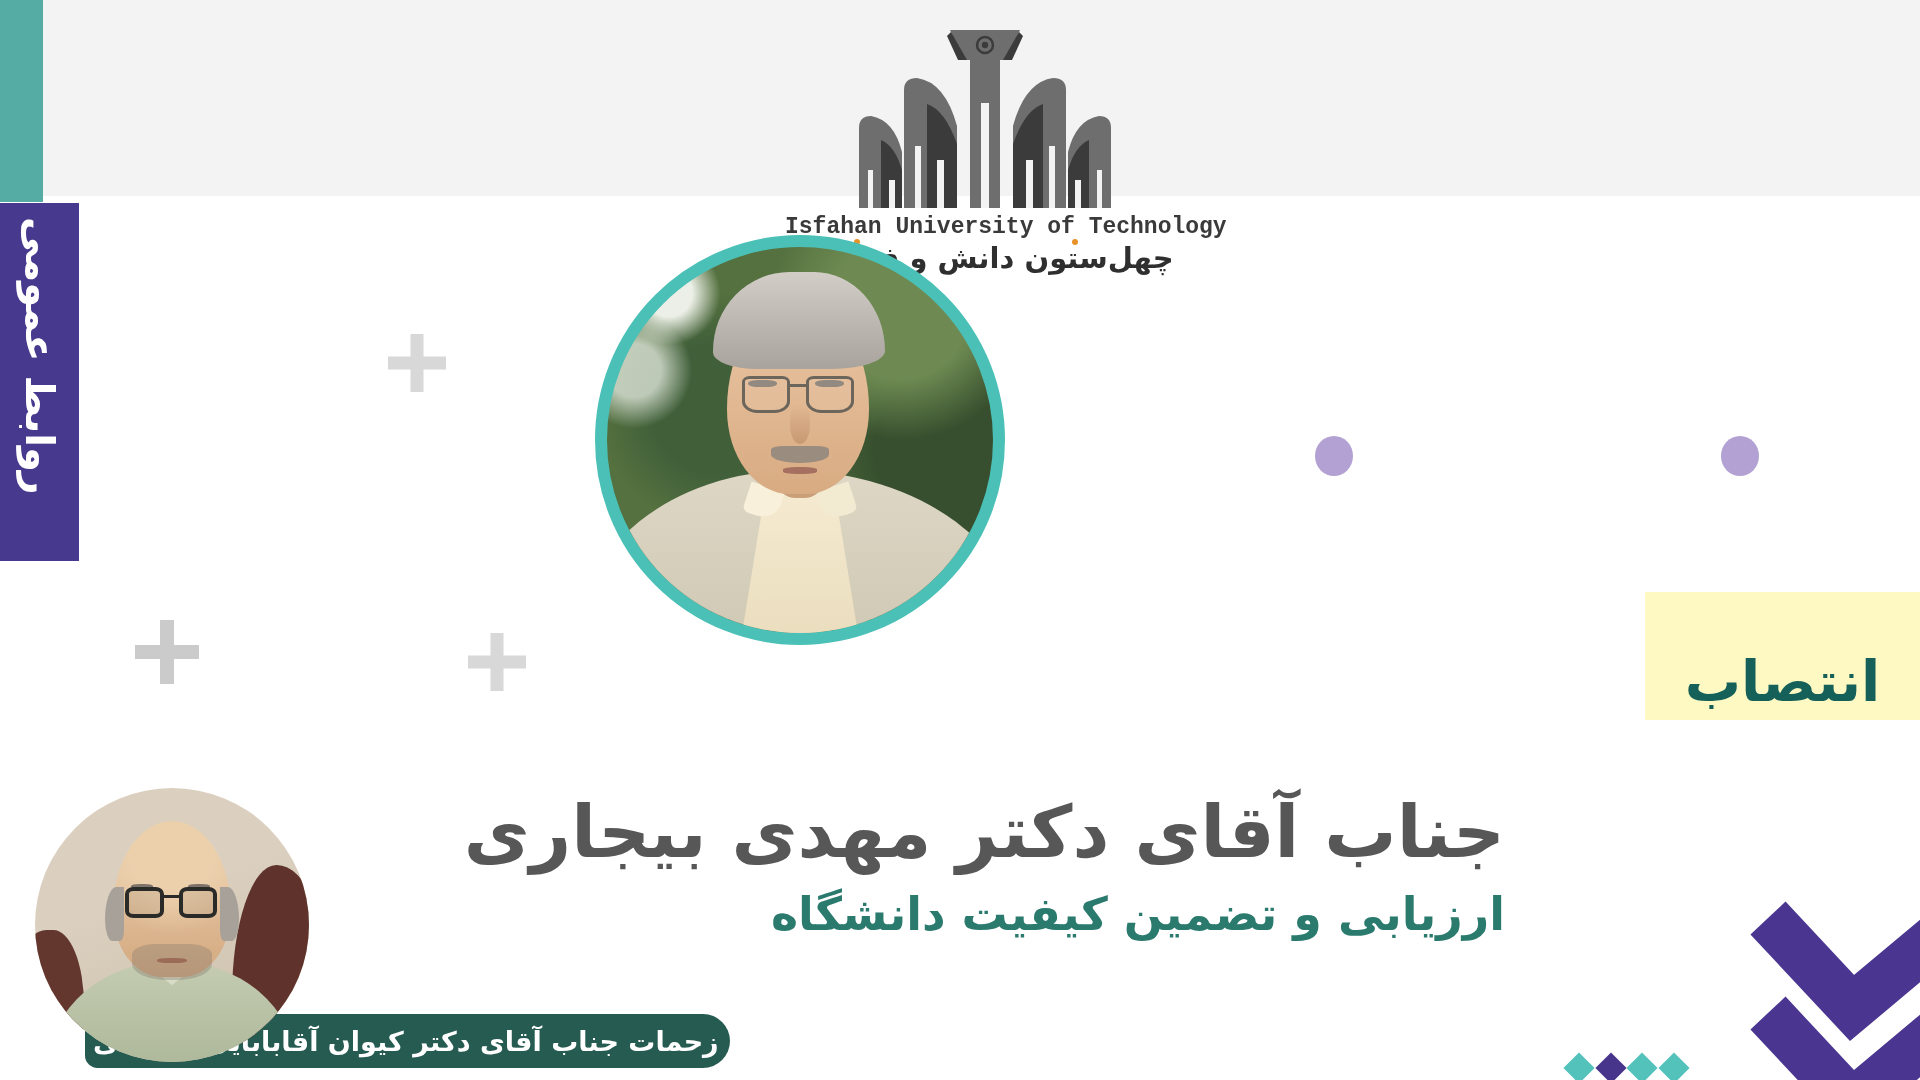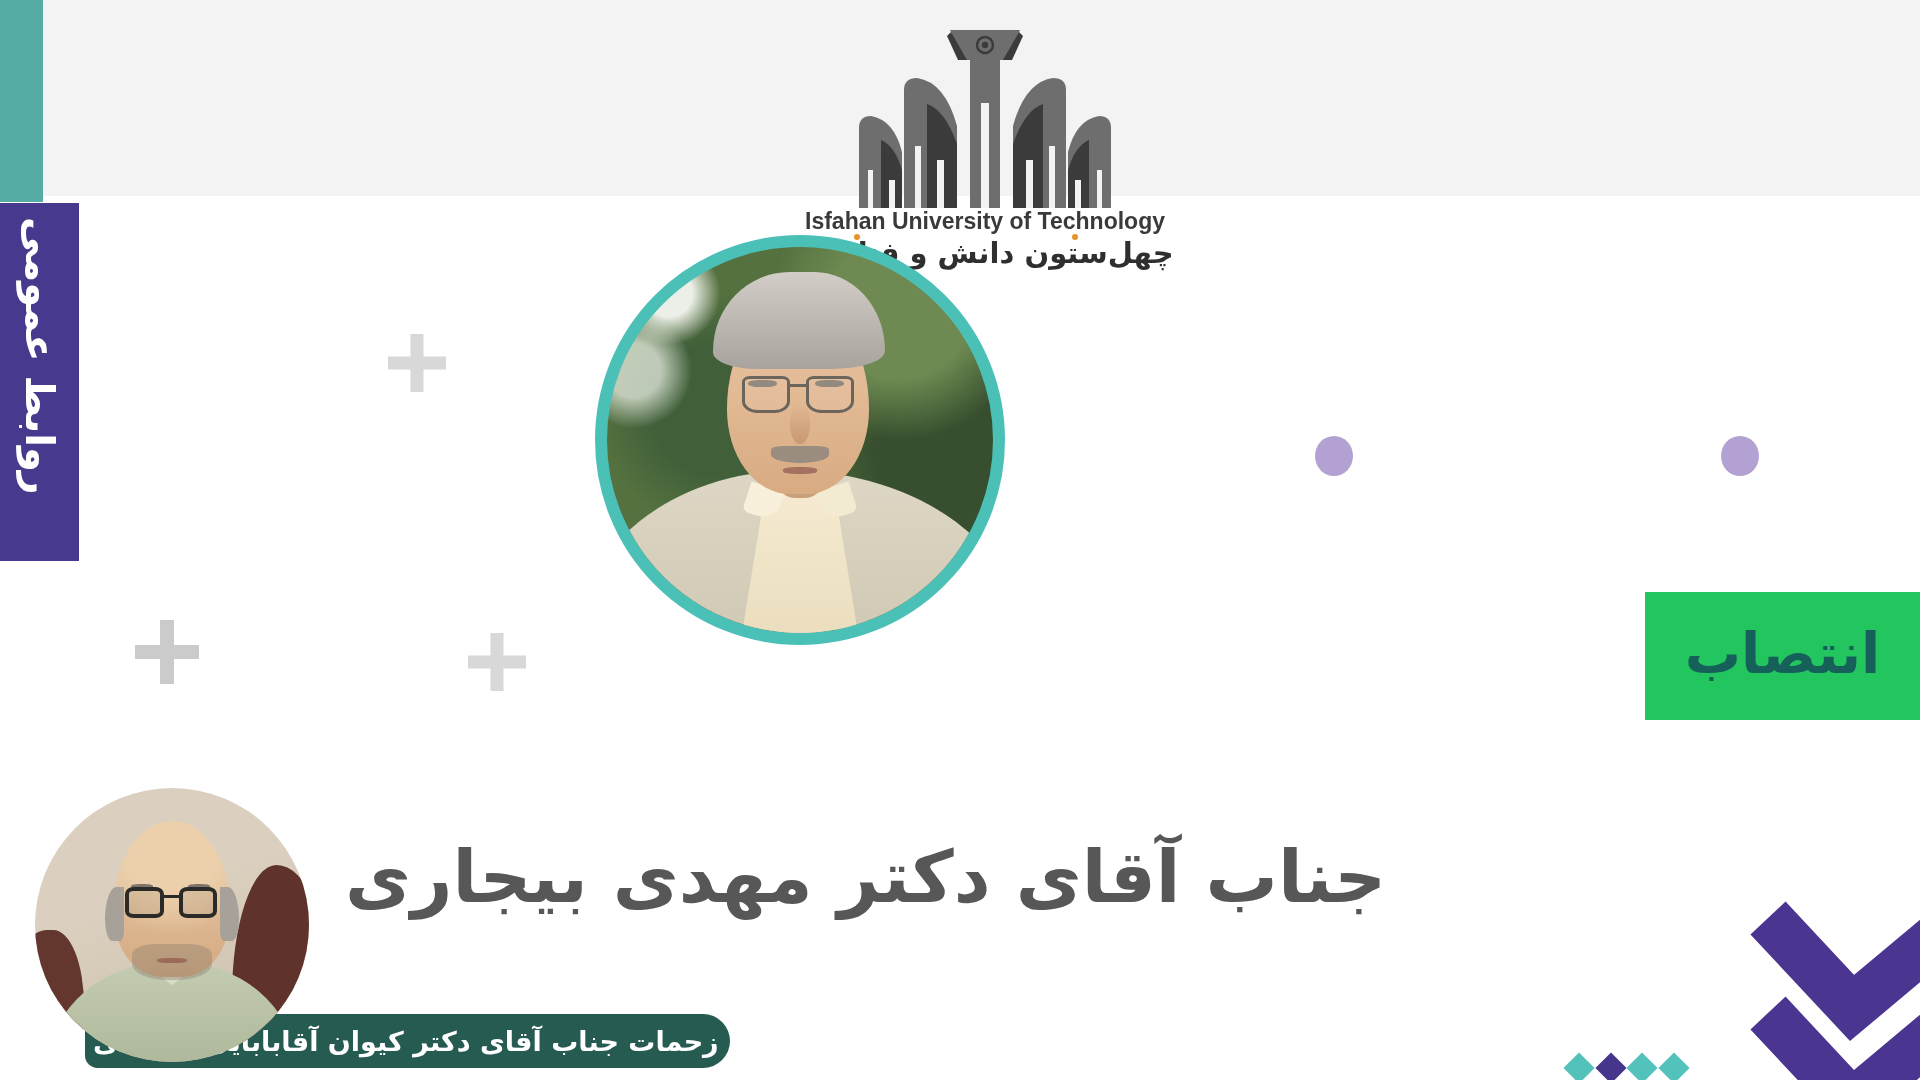--- a/index.html
+++ b/index.html
@@ -20,22 +20,22 @@
   .pr-banner span{
     writing-mode:vertical-rl;text-orientation:mixed;direction:rtl;
     color:#ffffff;font-weight:bold;font-size:40px;letter-spacing:2px;
     padding-top:14px;white-space:nowrap;
   }
 
   
   .logo-block{left:785px;top:28px;width:400px;text-align:center;}
   .logo-block svg{display:block;margin:0 auto;}
   .uni-name-en{
-    font-family:Liberation Sans, sans-serif;font-weight:bold;
-    font-size:23px;color:#3a3a3a;white-space:nowrap;
+    font-family:Liberation Mono, monospace;font-weight:bold;
+    font-size:23px;color:#3a3a3a;margin-top:6px;white-space:nowrap;
   }
   .uni-slogan{
     position:relative;display:inline-block;margin-top:1px;direction:rtl;
     font-size:29px;font-weight:900;color:#2f2f2f;white-space:nowrap;
     letter-spacing:-1px;
   }
   .slogan-accent{position:absolute;background:#e8922a;border-radius:50%;}
   .slogan-accent.a1{width:7px;height:7px;left:14px;bottom:-2px;border-radius:2px;width:16px;height:5px;}
   .slogan-accent.a2{width:6px;height:6px;left:58px;top:-2px;}
   .slogan-accent.a3{width:6px;height:6px;right:96px;top:-2px;}
@@ -77,32 +77,32 @@
   .main-photo .lens.l{left:35%;} .main-photo .lens.r{left:51.5%;}
   .main-photo .bridge{position:absolute;top:35.5%;left:46.8%;width:5%;height:3px;background:#6b655c;}
   .main-photo .nose{position:absolute;left:47.5%;top:41%;width:5%;height:10%;
     background:linear-gradient(180deg,rgba(200,154,116,0),#c89a74);border-radius:40% 40% 50% 50%;}
   .main-photo .mustache{position:absolute;left:42.5%;top:51.5%;width:15%;height:4.4%;
     background:#9a8d80;border-radius:24% 24% 55% 55%;}
   .main-photo .mouth{position:absolute;left:45.5%;top:57%;width:9%;height:1.7%;
     background:#a5705f;border-radius:40%;}
 
   
-  .announce{left:345px;top:784px;width:1160px;text-align:left;direction:rtl;margin-top:45px;}
+  .announce{left:345px;top:784px;width:1160px;text-align:right;direction:rtl;}
   .announce .name{
     font-size:72px;font-weight:bold;color:#575757;line-height:1.35;white-space:nowrap;
   }
   .announce .position{
     font-size:46px;font-weight:bold;color:#2a7a6e;line-height:1.28;margin-top:4px;
   }
 
   
   .badge{
-    left:1645px;top:592px;width:275px;height:128px;background:#22c55e;
-    display:flex;align-items:center;justify-content:center;direction:rtl;
+    left:1645px;top:592px;width:275px;height:128px;background:#fef9c3;
+    display:flex;align-items:flex-end;justify-content:center;direction:rtl;
   }
   .badge span{color:#15615a;font-size:56px;font-weight:bold;padding-bottom:6px;}
 
   
   .dot{width:38px;height:40px;border-radius:50%;background:#b2a1d2;}
   .dot.d1{left:1315px;top:436px;}
   .dot.d2{left:1721px;top:436px;}
   .plus{width:58px;height:58px;}
   .plus::before{content:"";position:absolute;left:0;top:50%;width:100%;height:13px;
     transform:translateY(-50%);background:#d8d8d8;}
@@ -242,20 +242,21 @@
   <div class="mouth" data-interactable="false"></div>
 </div>
 
 <div class="abs badge" data-interactable="false">
   <span data-interactable="false">انتصاب</span>
 </div>
 
 <div class="abs announce" data-interactable="false">
   <div class="name" data-interactable="false">جناب آقای دکتر مهدی بیجاری</div>
   <div class="position">
+    <div data-interactable="false">ارزیابی و تضمین کیفیت دانشگاه</div>
   </div>
 </div>
 
 <div class="abs thanks-bar" data-interactable="false">
   <span data-interactable="false">با تشکر از زحمات جناب آقای دکتر کیوان آقابابایی سامانی</span>
 </div>
 
 <div class="abs second-photo" data-interactable="false">
   <div class="chair-r" data-interactable="false"></div>
   <div class="chair-l" data-interactable="false"></div>

